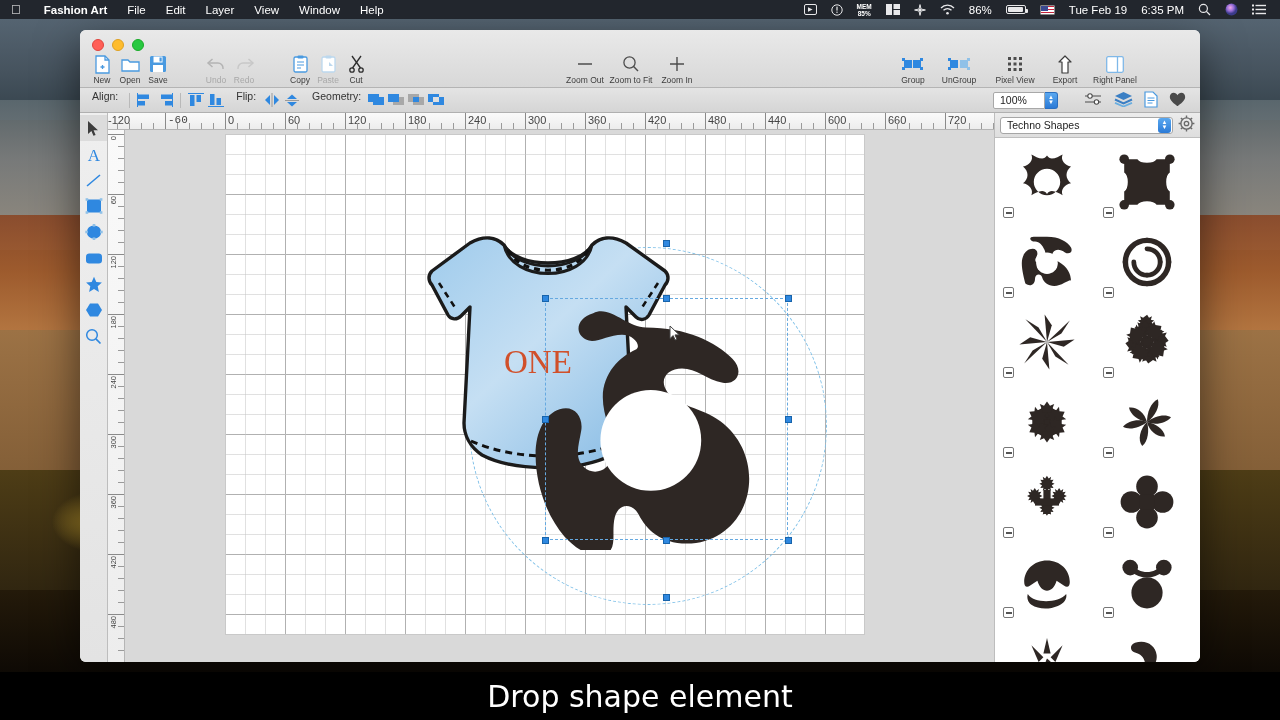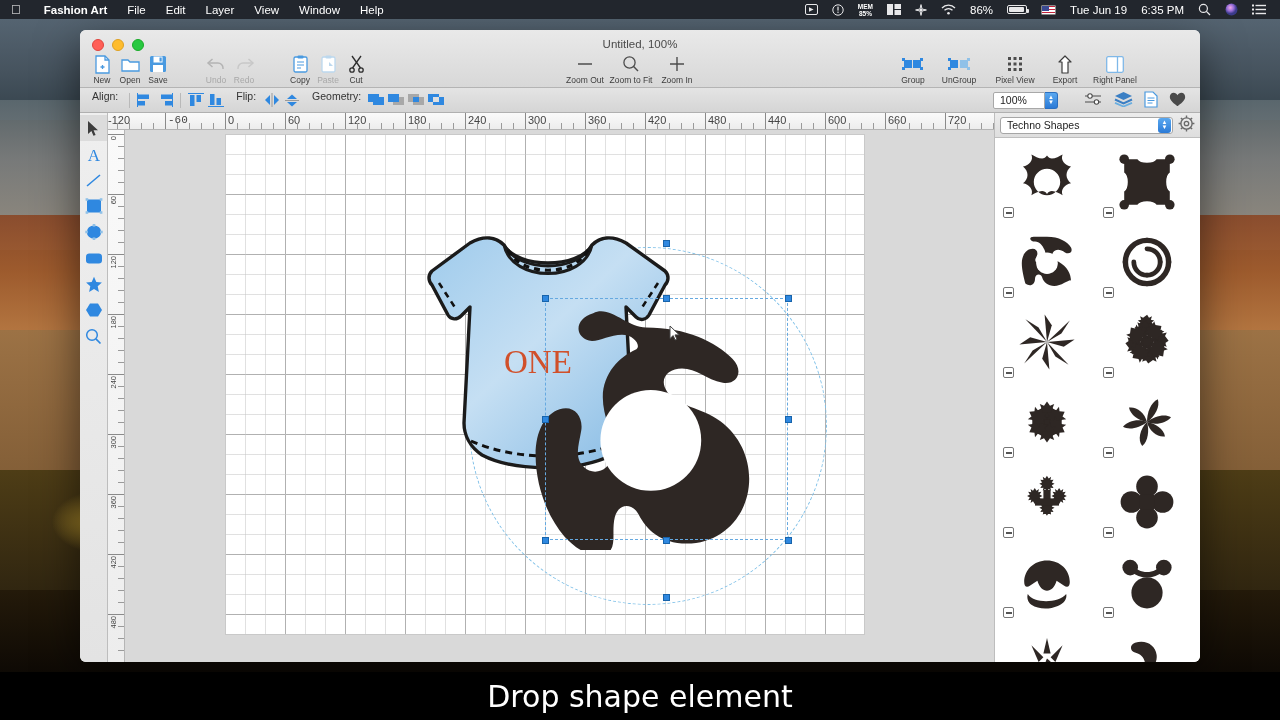--- a/index.html
+++ b/index.html
@@ -239,21 +239,21 @@
     </div>
     <div class="ri">86%</div>
     <div class="ri">
       <span class="batt-shell">
           <span class="batt-fill"></span>
         </span>
     </div>
     <div class="ri">
         <span class="flag"></span>
       </div>
-    <div class="ri">Tue Jun 19</div>
+    <div class="ri">Tue Feb 19</div>
     <div class="ri">6:35 PM</div>
     <div class="ri">
       <svg width="13" height="13" viewBox="0 0 13 13">
           <circle cx="5.4" cy="5.4" r="4" fill="none" stroke="#e8e8ea" stroke-width="1.2"></circle>
           <line x1="8.4" y1="8.4" x2="12" y2="12" stroke="#e8e8ea" stroke-width="1.3"></line>
         </svg>
     </div>
     <div class="ri">
       <svg width="13" height="13" viewBox="0 0 13 13">
           <defs>
@@ -282,21 +282,20 @@
 </div>
 
 <div id="window">
 
   <div id="toolbar">
     <div class="traffic">
       <div class="tl r"></div>
       <div class="tl y"></div>
       <div class="tl g"></div>
     </div>
-    <div class="win-title">Untitled, 100%</div>
 
     <div class="tb-groups">
 
       <div class="tbg" style="left:8px;">
         <div class="tbtn">
           <div class="gl">
             <svg width="17" height="19" viewBox="0 0 17 19">
                 <path d="M2 1 H11 L15 5 V18 H2 Z" fill="#fff" stroke="#4a9ae0" stroke-width="1.3"></path>
                 <path d="M11 1 V5 H15" fill="none" stroke="#4a9ae0" stroke-width="1.3"></path>
                 <path d="M6.5 12 h4 M8.5 10 v4" stroke="#4a9ae0" stroke-width="1.3"></path>

